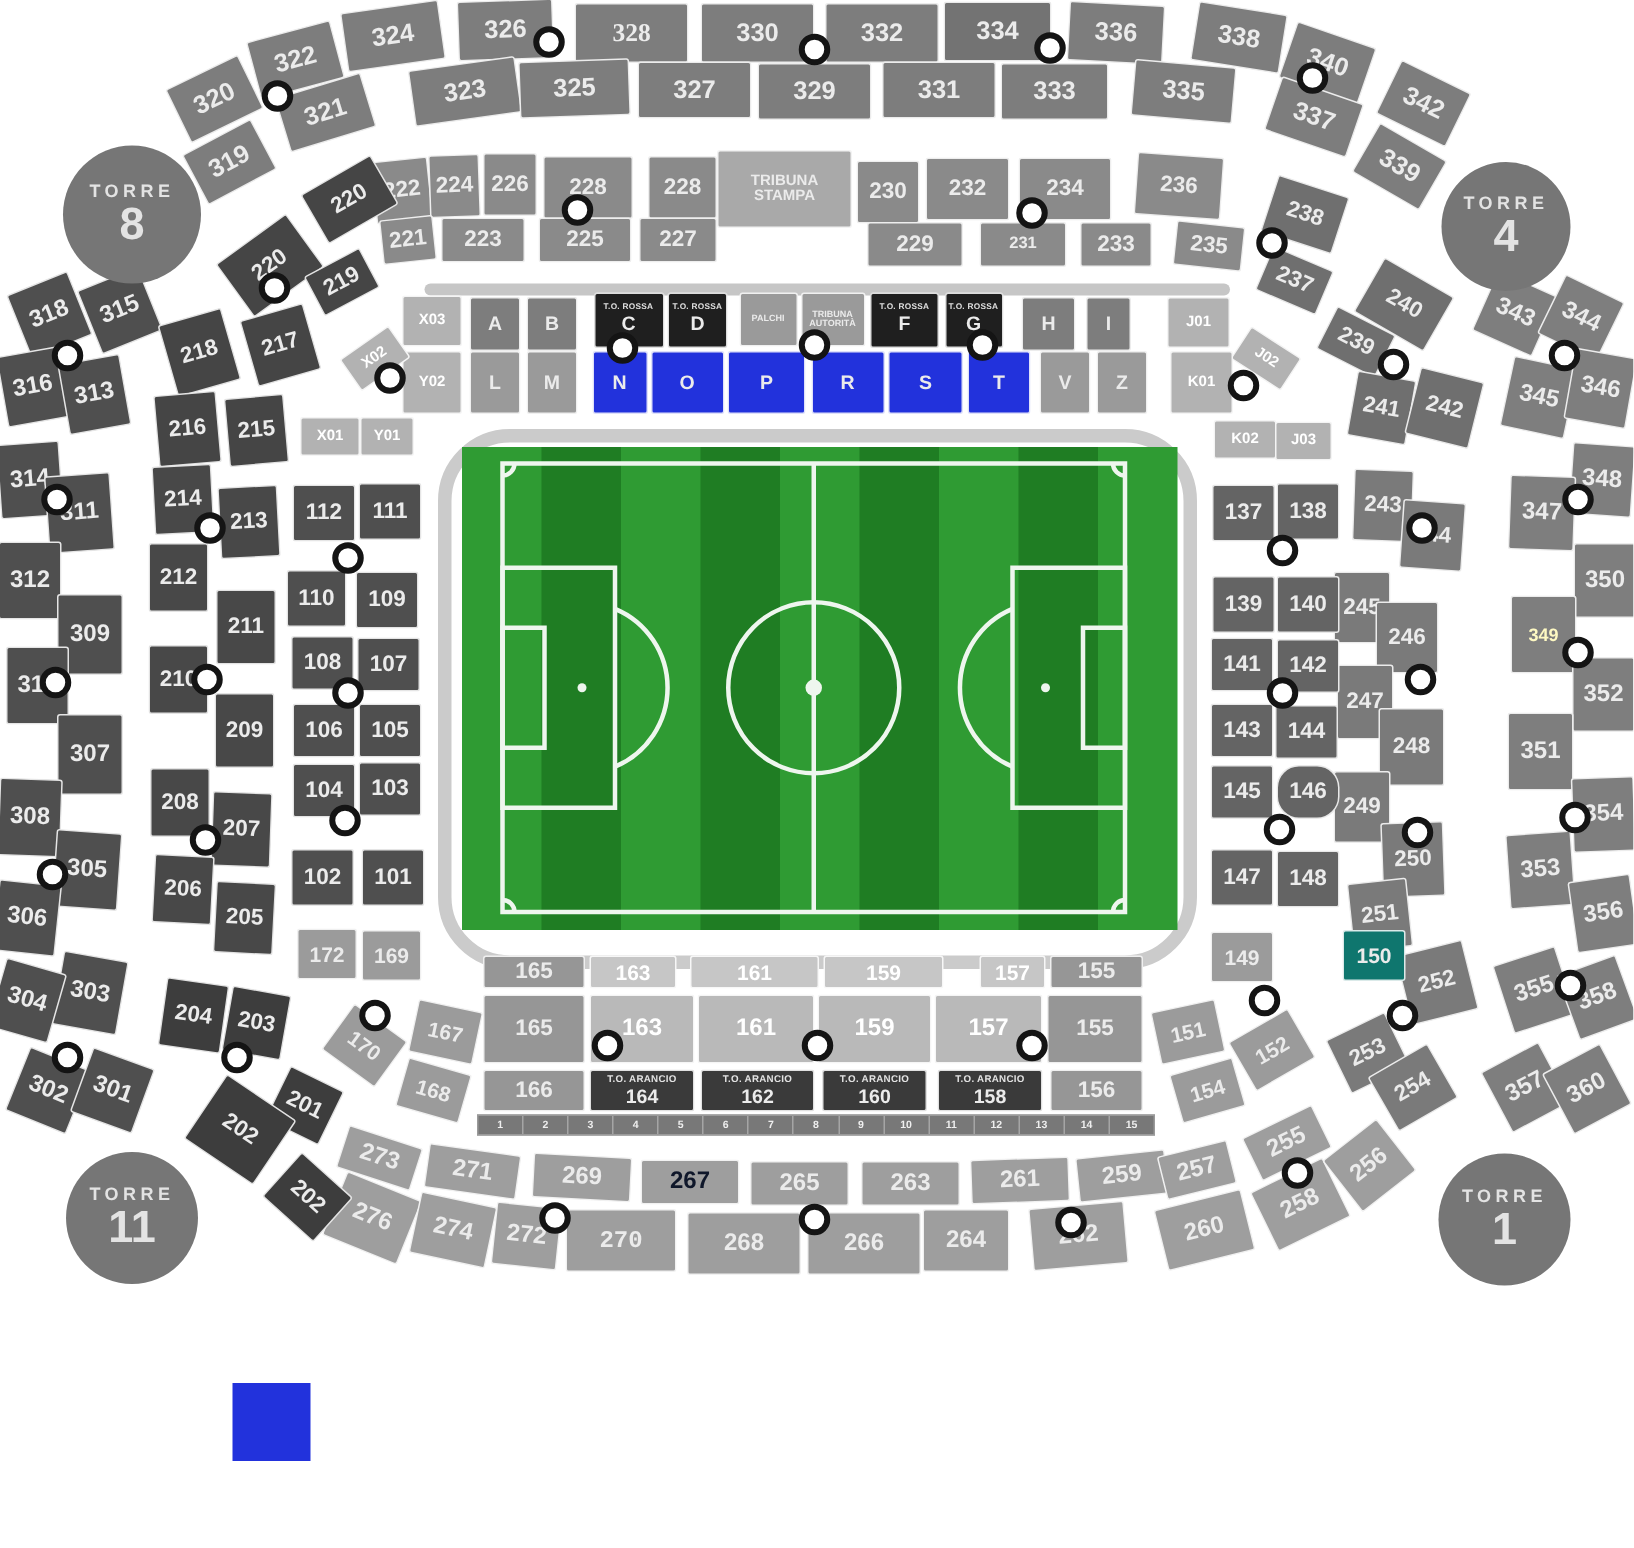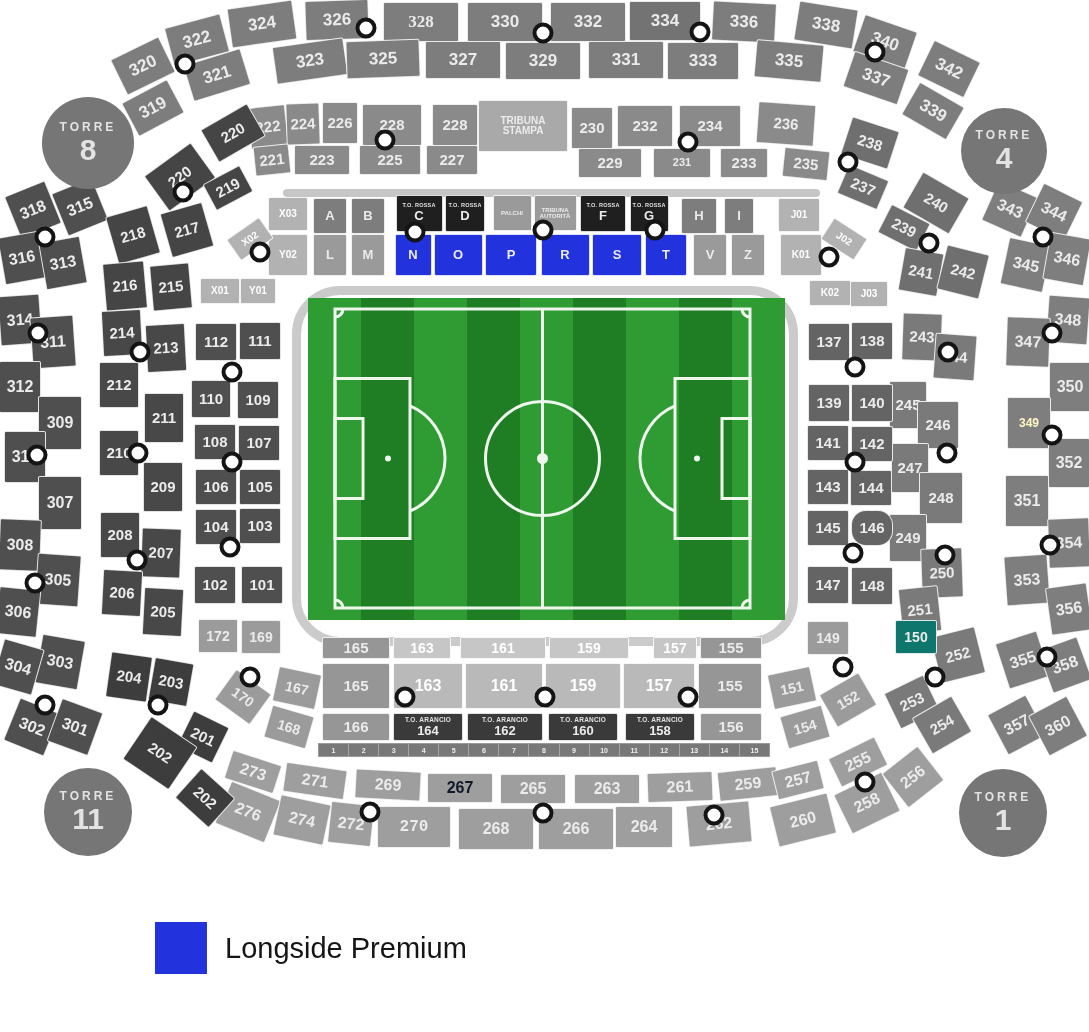--- a/index.html
+++ b/index.html
@@ -75,21 +75,20 @@
       <div>9</div>
       <div>10</div>
       <div>11</div>
       <div>12</div>
       <div>13</div>
       <div>14</div>
       <div>15</div>
     </div>
   <div id="legend">
     <div class="sw" style="background: rgb(34, 50, 220);"></div>
-    <div class="lt">Longside Premium</div>
   </div>
 <div class="sec" style="left: 116px; top: 46px; width: 54px; height: 40px; background: rgb(125, 125, 125); color: rgb(235, 235, 235); font-size: 17px; transform: rotate(-26deg);">320</div>
     <div class="sec" style="left: 168px; top: 20px; width: 58px; height: 40px; background: rgb(125, 125, 125); color: rgb(235, 235, 235); font-size: 17px; transform: rotate(-15deg);">322</div>
     <div class="sec" style="left: 229px; top: 4px; width: 66px; height: 40px; background: rgb(125, 125, 125); color: rgb(235, 235, 235); font-size: 17px; transform: rotate(-8deg);">324</div>
     <div class="sec" style="left: 305px; top: 0px; width: 64px; height: 40px; background: rgb(125, 125, 125); color: rgb(235, 235, 235); font-size: 17px; transform: rotate(-2deg);">326</div>
     <div class="sec" style="left: 383px; top: 2px; width: 76px; height: 40px; background: rgb(125, 125, 125); color: rgb(235, 235, 235); font-size: 17px; transform: rotate(0deg); font-family: Liberation Serif, serif;">328</div>
     <div class="sec" style="left: 467px; top: 2px; width: 76px; height: 40px; background: rgb(125, 125, 125); color: rgb(235, 235, 235); font-size: 17px; transform: rotate(0deg);">330</div>
     <div class="sec" style="left: 550px; top: 2px; width: 76px; height: 40px; background: rgb(125, 125, 125); color: rgb(235, 235, 235); font-size: 17px; transform: rotate(0deg);">332</div>
     <div class="sec" style="left: 629px; top: 1px; width: 72px; height: 40px; background: #737373; color: rgb(235, 235, 235); font-size: 17px; transform: rotate(0deg);">334</div>
     <div class="sec" style="left: 712px; top: 2px; width: 64px; height: 40px; background: rgb(125, 125, 125); color: rgb(235, 235, 235); font-size: 17px; transform: rotate(3deg);">336</div>

